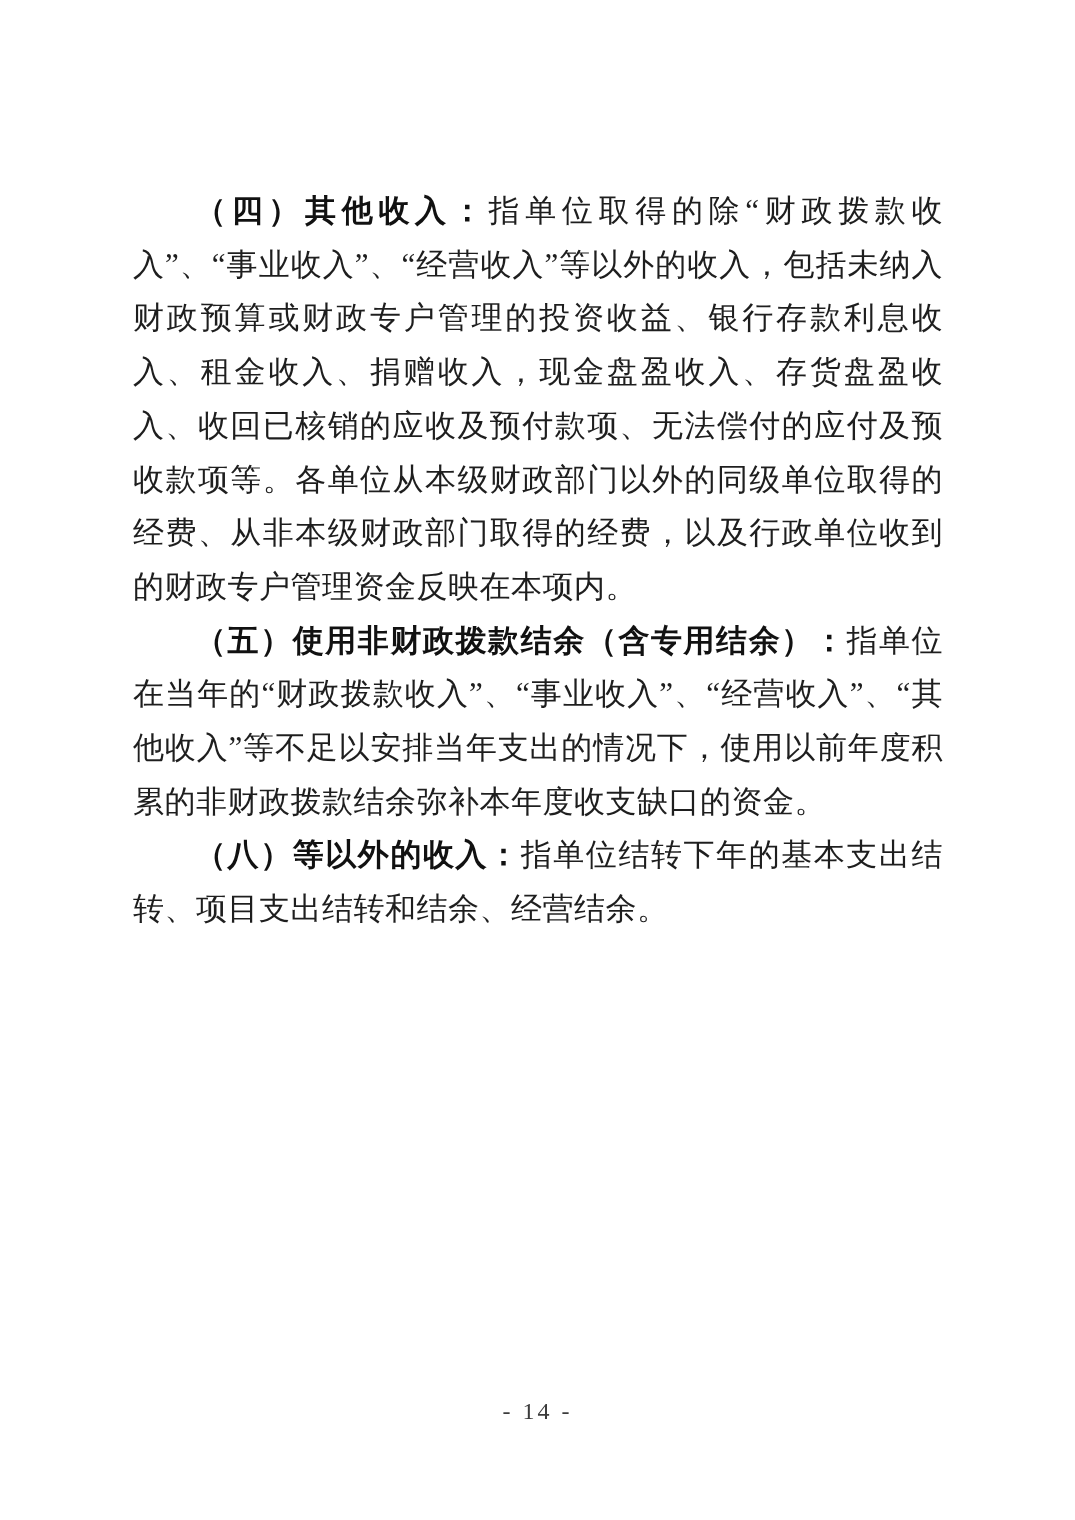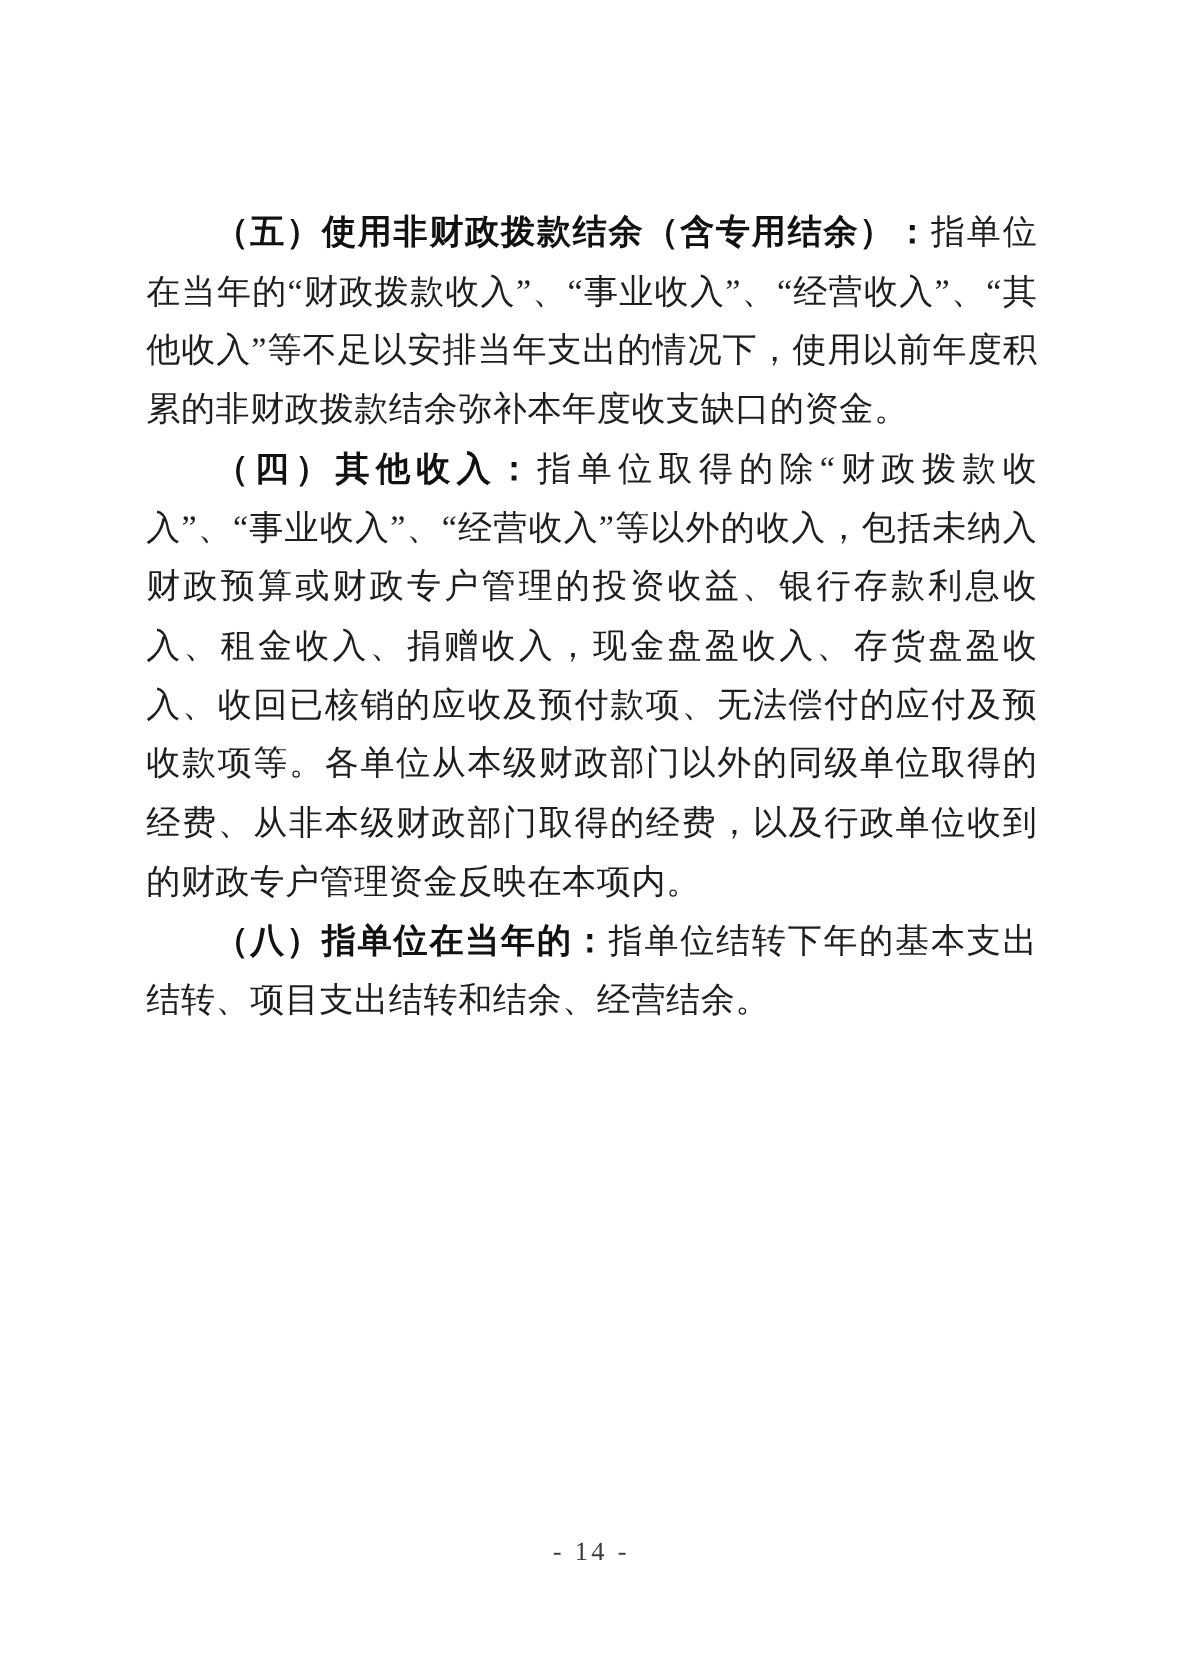--- a/index.html
+++ b/index.html
@@ -45,18 +45,18 @@
     font-size: 24px;
     color: #3c3c3c;
     letter-spacing: 3px;
   }
 </style>
 </head>
 <body>
 
 <div class="page">
   <div class="doc-body" id="doc-body">
+      <p class="para"><span class="lead">（四）其他收入：</span><span class="body">指单位取得的除“财政拨款收入”、“事业收入”、“经营收入”等以外的收入，包括未纳入财政预算或财政专户管理的投资收益、银行存款利息收入、租金收入、捐赠收入，现金盘盈收入、存货盘盈收入、收回已核销的应收及预付款项、无法偿付的应付及预收款项等。各单位从本级财政部门以外的同级单位取得的经费、从非本级财政部门取得的经费，以及行政单位收到的财政专户管理资金反映在本项内。</span></p>
       <p class="para"><span class="lead">（五）使用非财政拨款结余（含专用结余）：</span><span class="body">指单位在当年的“财政拨款收入”、“事业收入”、“经营收入”、“其他收入”等不足以安排当年支出的情况下，使用以前年度积累的非财政拨款结余弥补本年度收支缺口的资金。</span></p>
-      <p class="para"><span class="lead">（四）其他收入：</span><span class="body">指单位取得的除“财政拨款收入”、“事业收入”、“经营收入”等以外的收入，包括未纳入财政预算或财政专户管理的投资收益、银行存款利息收入、租金收入、捐赠收入，现金盘盈收入、存货盘盈收入、收回已核销的应收及预付款项、无法偿付的应付及预收款项等。各单位从本级财政部门以外的同级单位取得的经费、从非本级财政部门取得的经费，以及行政单位收到的财政专户管理资金反映在本项内。</span></p>
-      <p class="para"><span class="lead">（八）指单位在当年的：</span><span class="body">指单位结转下年的基本支出结转、项目支出结转和结余、经营结余。</span></p>
+      <p class="para"><span class="lead">（八）等以外的收入：</span><span class="body">指单位结转下年的基本支出结转、项目支出结转和结余、经营结余。</span></p>
     </div>
   <div class="page-number">- 14 -</div>
 </div>
 
 </body></html>

